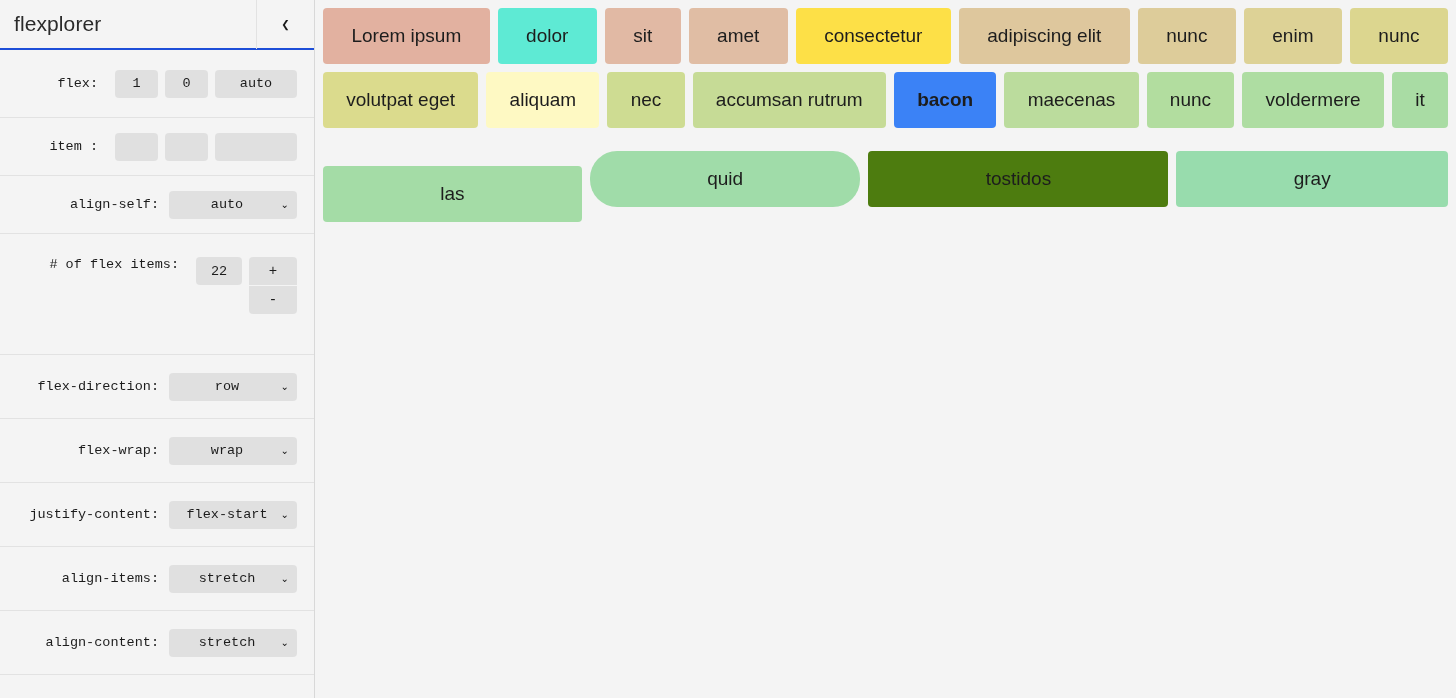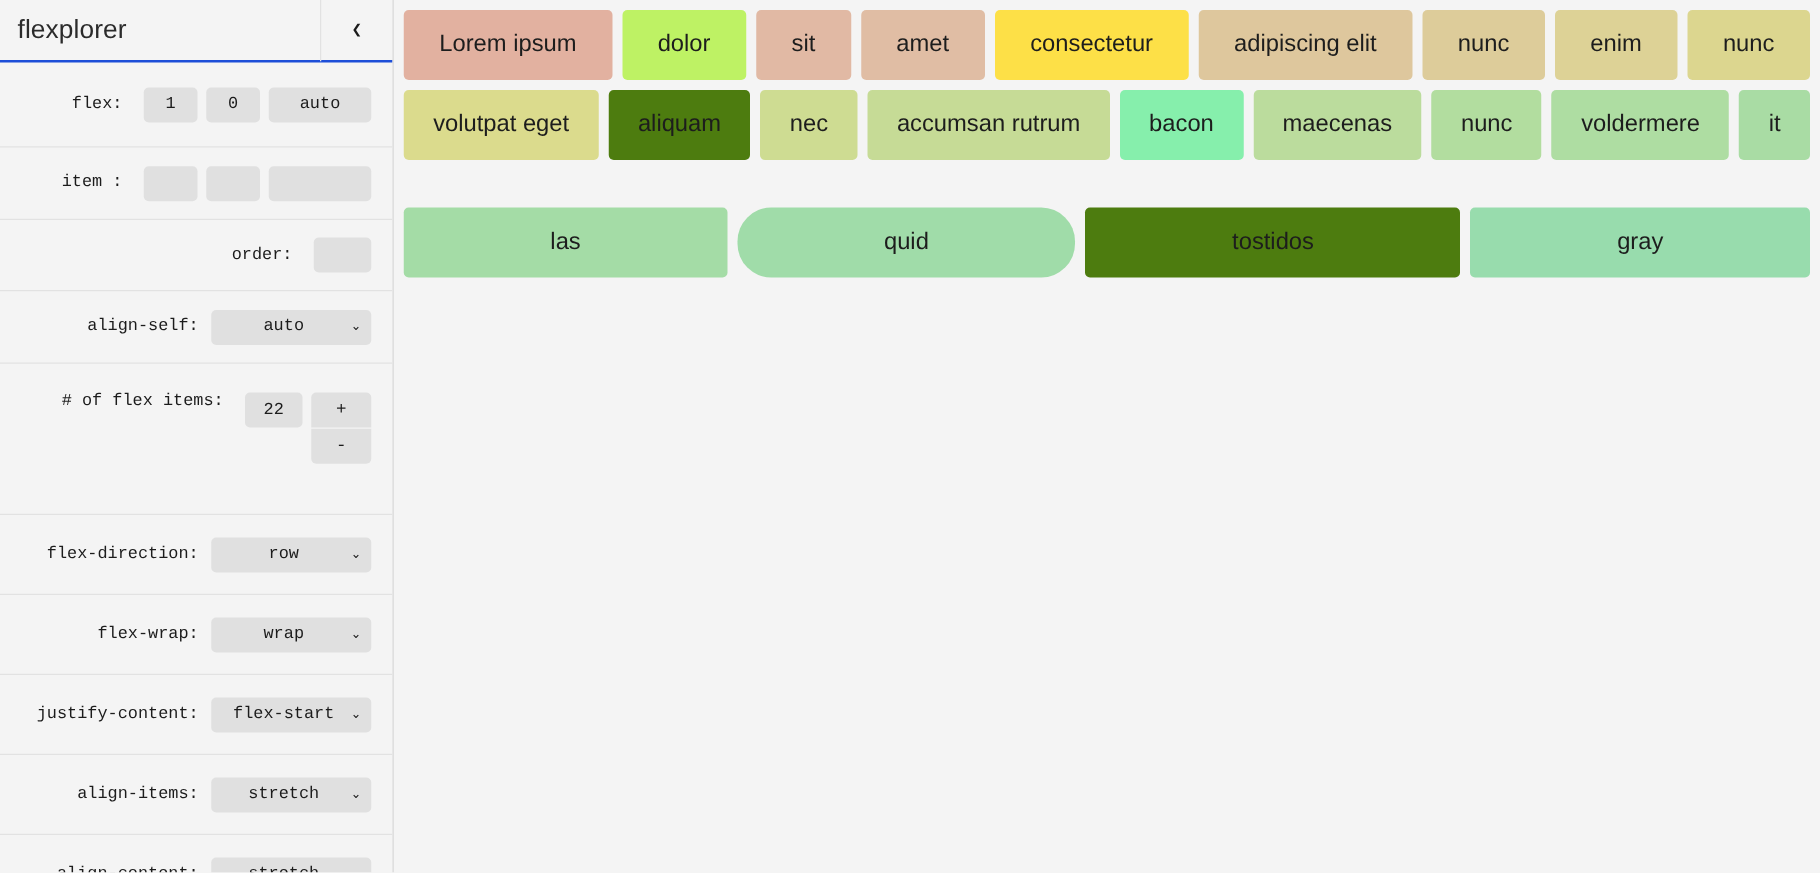--- a/index.html
+++ b/index.html
@@ -169,21 +169,21 @@
     background: #f4f4f4;
     box-sizing: border-box;
     overflow: hidden;
   }
 
   .flex-container {
     display: flex;
     flex-direction: row;
     flex-wrap: wrap;
     justify-content: flex-start;
-    align-items: flex-end;
+    align-items: center;
     align-content: stretch;
     padding: 8px 0 0 8px;
     box-sizing: border-box;
     width: 100%;
   }
 
   .flex-item {
     flex: 1 0 auto;
     display: flex;
     align-items: center;
@@ -219,24 +219,20 @@
       <input class="fld fld-md" value="auto" style="">
     </div>
 
     <div class="ctl-row row-item">
       <span class="ctl-label">item :</span>
       <input class="fld fld-sm" value="" style="">
       <input class="fld fld-sm" value="" style="">
       <input class="fld fld-md" value="" style="">
     </div>
 
-    <div class="ctl-row row-order">
-      <span class="ctl-label">order:</span>
-      <input class="fld fld-num" value="" style="">
-    </div>
 
     <div class="ctl-row row-self">
       <span class="ctl-label">align-self:</span>
       <span class="sel-wrap">
         <select class="sel">
           <option>auto</option>
         </select>
         <span class="chev">⌄</span>
       </span>
     </div>
@@ -298,33 +294,33 @@
         </select>
         <span class="chev">⌄</span>
       </span>
     </div>
 
   </div>
 
   <div class="canvas">
     <div class="flex-container" id="flex-container">
         <div class="flex-item" style="background: rgb(226, 177, 160);">Lorem ipsum</div>
-        <div class="flex-item" style="background: #bef264;">dolor</div>
+        <div class="flex-item" style="background: #5eead4;">dolor</div>
         <div class="flex-item" style="background: rgb(225, 185, 164);">sit</div>
         <div class="flex-item" style="background: rgb(224, 189, 164);">amet</div>
         <div class="flex-item" style="background: #fde047;">consectetur</div>
         <div class="flex-item" style="background: rgb(222, 199, 157);">adipiscing elit</div>
         <div class="flex-item" style="background: rgb(221, 204, 154);">nunc</div>
         <div class="flex-item" style="background: rgb(221, 210, 150);">enim</div>
         <div class="flex-item" style="background: rgb(220, 214, 143);">nunc</div>
         <div class="flex-item" style="background: rgb(219, 219, 141);">volutpat eget</div>
-        <div class="flex-item" style="background: #4d7c0f;">aliquam</div>
+        <div class="flex-item" style="background: #fef9c3;">aliquam</div>
         <div class="flex-item" style="background: rgb(206, 220, 146);">nec</div>
         <div class="flex-item" style="background: rgb(198, 219, 150);">accumsan rutrum</div>
-        <div class="flex-item" style="background: #86efac;">bacon</div>
+        <div class="flex-item" style="background: #3b82f6; font-weight: bold;">bacon</div>
         <div class="flex-item" style="background: rgb(187, 220, 157);">maecenas</div>
         <div class="flex-item" style="background: rgb(178, 221, 159);">nunc</div>
         <div class="flex-item" style="background: rgb(174, 221, 162);">voldermere</div>
         <div class="flex-item" style="background: rgb(169, 220, 164);">it</div>
         <div class="flex-item" style="background: rgb(164, 220, 166); margin-top: 30px;">las</div>
         <div class="flex-item" style="background: rgb(160, 220, 169); border-radius: 27px;">quid</div>
         <div class="flex-item" style="background: #4d7c0f;">tostidos</div>
         <div class="flex-item" style="background: rgb(152, 220, 173);">gray</div>
       </div>
   </div>

